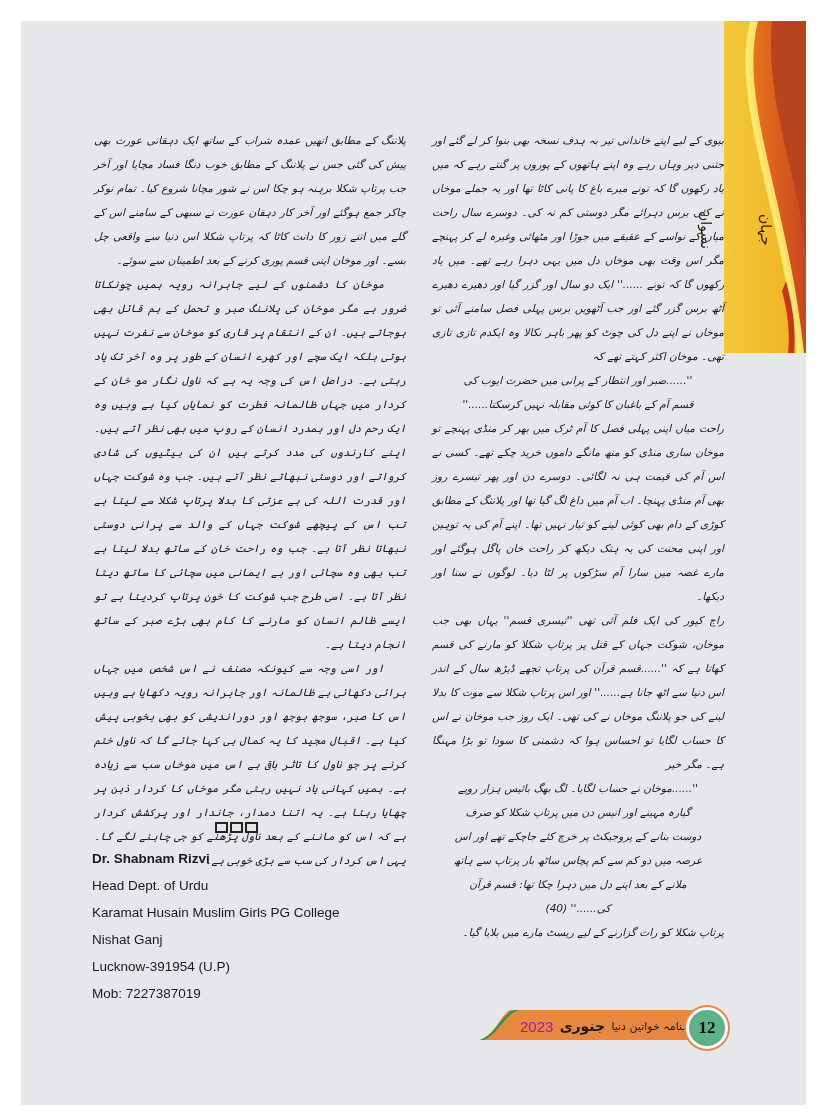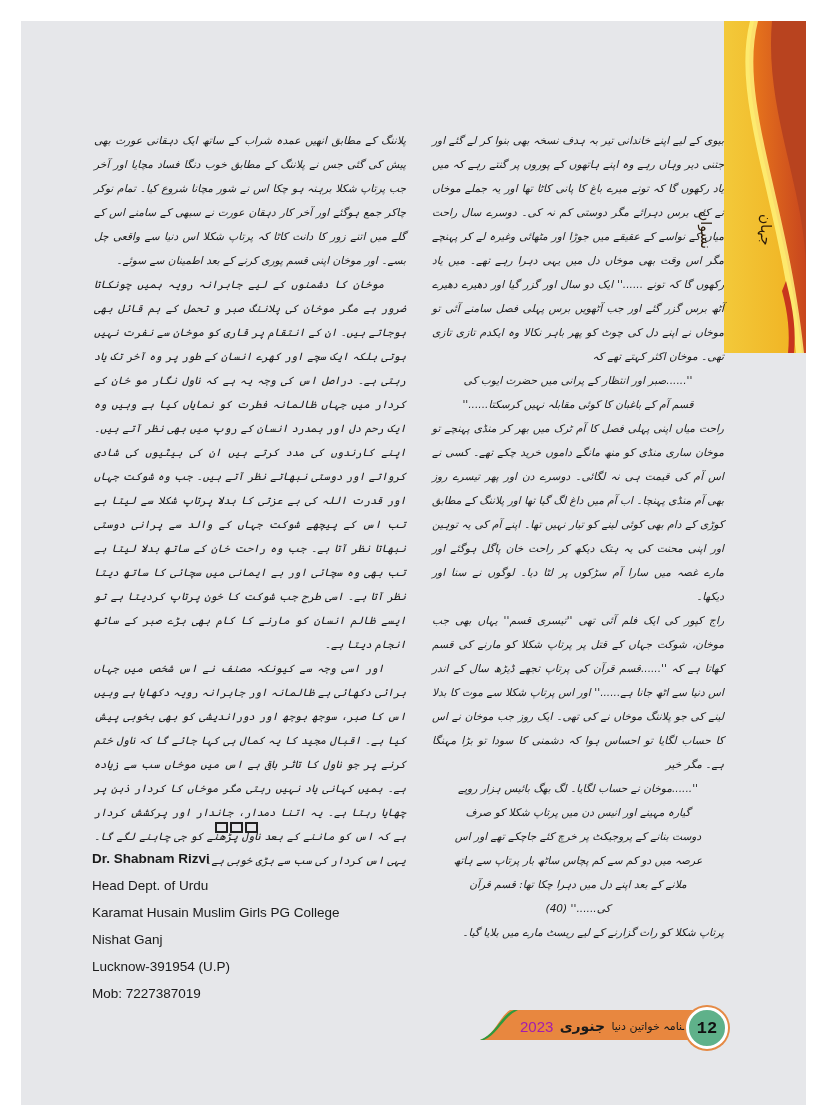--- a/index.html
+++ b/index.html
@@ -18,21 +18,21 @@
   .end-mark span { display: inline-block; width: 13px; height: 11px; border: 2px solid #222; box-sizing: border-box; }
   .author { position: absolute; left: 92px; top: 845px; direction: ltr; font-family: "Liberation Sans", sans-serif; font-size: 13.5px; color: #1a1a1a; }
   .author div { height: 27px; line-height: 27px; }
   .author .name { font-weight: bold; }
   .footer { position: absolute; left: 480px; top: 1010px; width: 240px; height: 34px; }
   .footer-band { position: absolute; left: 0; top: 0; width: 230px; height: 30px; }
   .footer-text { position: absolute; left: 40px; top: 4px; width: 178px; height: 24px; display: flex; align-items: center; justify-content: space-between; direction: rtl; }
   .footer-mag { font-size: 11px; color: #1a1a1a; font-family: "DejaVu Sans", sans-serif; }
   .footer-month { font-size: 14px; color: #1a1a1a; font-weight: bold; font-family: "DejaVu Sans", sans-serif; }
   .footer-year { font-size: 15px; color: #a21caf; font-weight: normal; font-family: "Liberation Sans", sans-serif; direction: ltr; }
-  .page-num { position: absolute; left: 686px; top: 1007px; width: 36px; height: 36px; border-radius: 50%; background: #5fb18a; border: 3px solid #ffffff; box-shadow: 0 0 0 2px #e58a45; display: flex; align-items: center; justify-content: center; font-family: Liberation Mono, monospace; font-weight: bold; font-size: 17px; color: #111; }
+  .page-num { position: absolute; left: 686px; top: 1007px; width: 36px; height: 36px; border-radius: 50%; background: #5fb18a; border: 3px solid #ffffff; box-shadow: 0 0 0 2px #e58a45; display: flex; align-items: center; justify-content: center; font-family: Liberation Serif, serif; font-weight: bold; font-size: 17px; color: #111; }
 </style>
 </head>
 <body>
 
 <div class="page"></div>
 
 <div class="side-band">
   <svg width="82" height="332" viewBox="0 0 82 332">
     <defs>
       <linearGradient id="gY" x1="0" y1="0" x2="1" y2="0">

